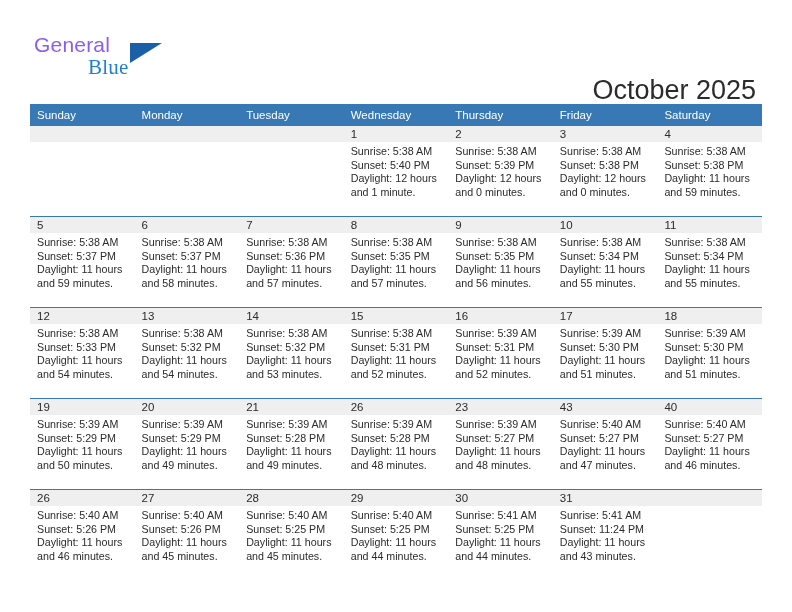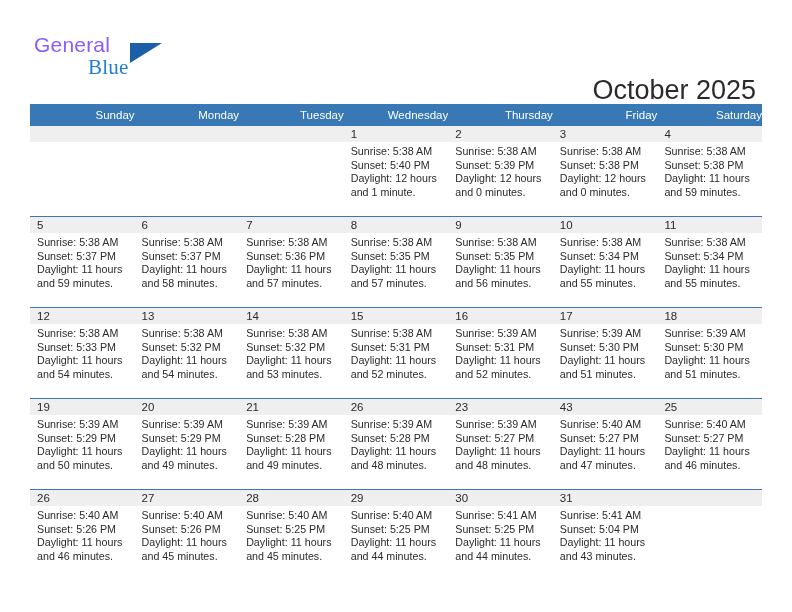--- a/index.html
+++ b/index.html
@@ -94,21 +94,21 @@
     width: 732px;
     border-collapse: collapse;
     table-layout: fixed;
   }
 
   .calendar th {
     background: #3878b4;
     color: #ffffff;
     font-size: 11.5px;
     font-weight: normal;
-    text-align: right;
+    text-align: left;
     padding: 5px 0 5px 7px;
     height: 12px;
     border: none;
   }
 
   .calendar td {
     width: 104.57px;
     height: 90px;
     vertical-align: top;
     padding: 0;
@@ -376,21 +376,21 @@
           </td>
           <td class="">
             <div class="daynum-strip">43</div>
             <div class="cell-body">
               <div>Sunrise: 5:40 AM</div>
               <div>Sunset: 5:27 PM</div>
               <div class="wrap">Daylight: 11 hours and 47 minutes.</div>
             </div>
           </td>
           <td class="">
-            <div class="daynum-strip">25</div>
+            <div class="daynum-strip">40</div>
             <div class="cell-body">
               <div>Sunrise: 5:40 AM</div>
               <div>Sunset: 5:27 PM</div>
               <div class="wrap">Daylight: 11 hours and 46 minutes.</div>
             </div>
           </td>
         </tr>
         <tr>
           <td class="">
             <div class="daynum-strip">26</div>
@@ -429,21 +429,21 @@
             <div class="cell-body">
               <div>Sunrise: 5:41 AM</div>
               <div>Sunset: 5:25 PM</div>
               <div class="wrap">Daylight: 11 hours and 44 minutes.</div>
             </div>
           </td>
           <td class="">
             <div class="daynum-strip">31</div>
             <div class="cell-body">
               <div>Sunrise: 5:41 AM</div>
-              <div>Sunset: 5:04 PM</div>
+              <div>Sunset: 11:24 PM</div>
               <div class="wrap">Daylight: 11 hours and 43 minutes.</div>
             </div>
           </td>
           <td class="empty">
             <div class="daynum-strip"></div>
           </td>
         </tr>
       </tbody>
   </table>
 

